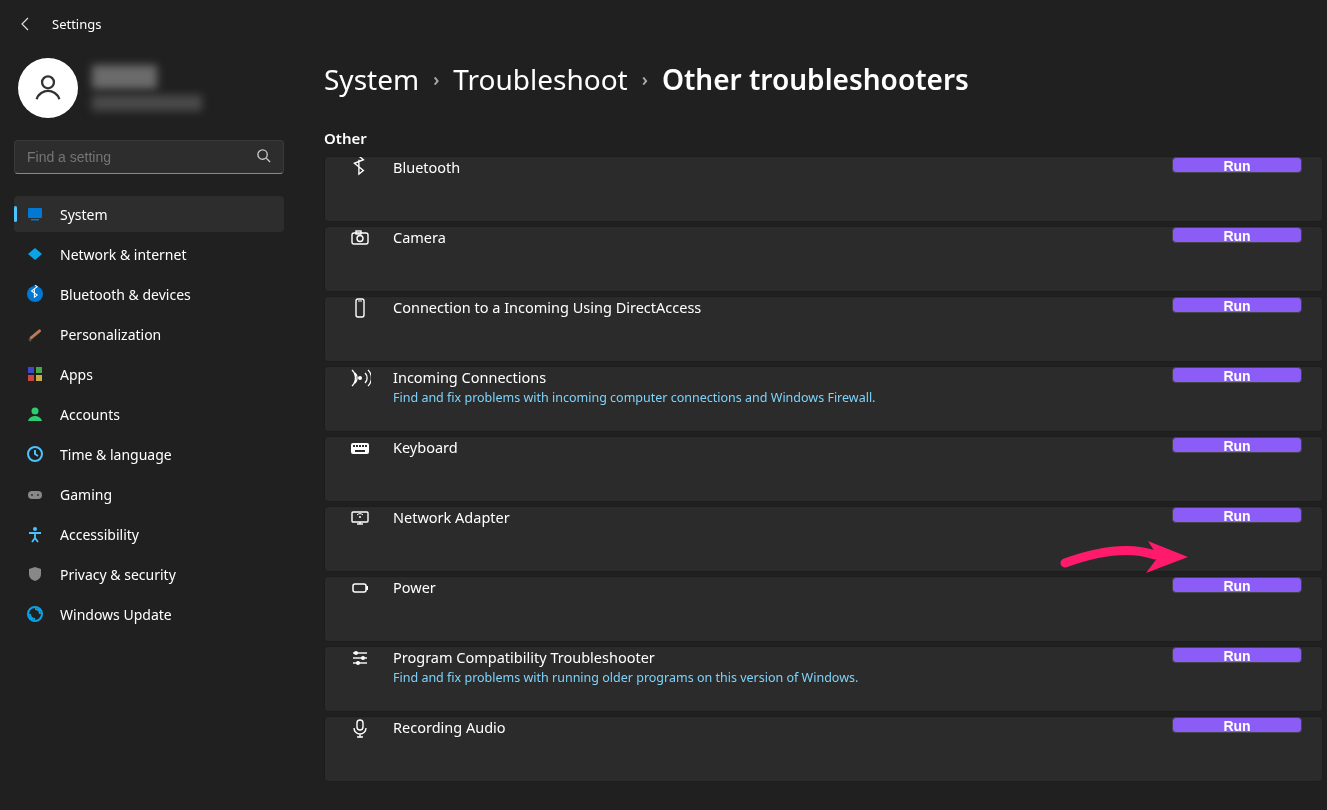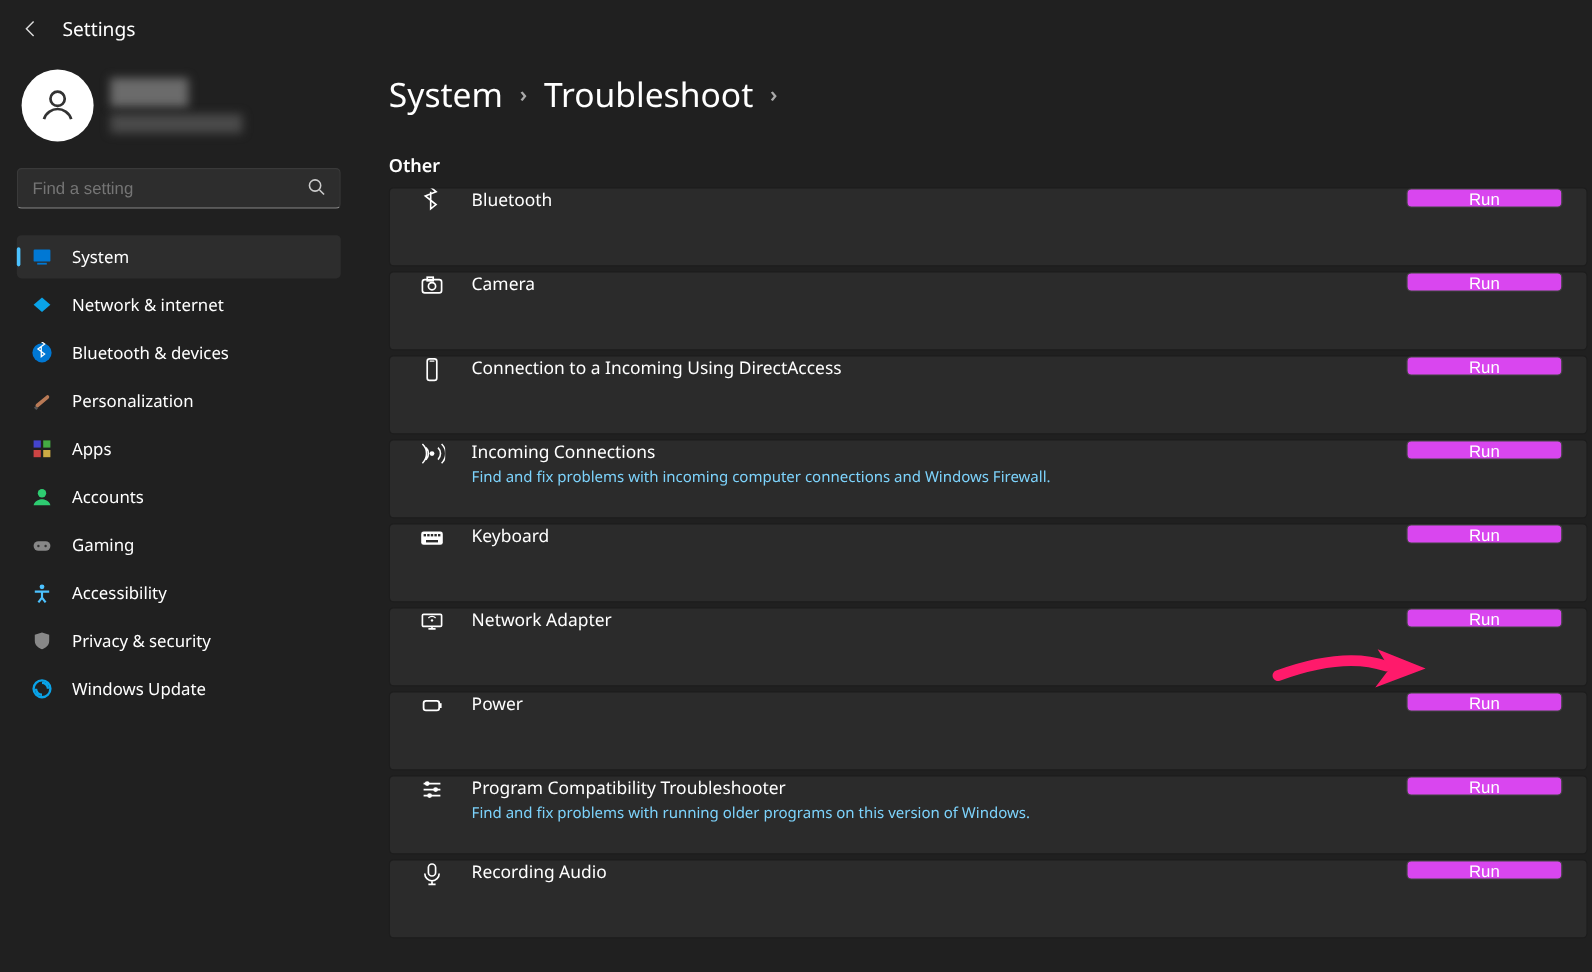--- a/index.html
+++ b/index.html
@@ -12,21 +12,21 @@
     position: relative;
   }
   .titlebar {
     height: 48px;
     display: flex;
     align-items: center;
     padding-left: 18px;
     gap: 18px;
   }
   .back-arrow { width: 16px; height: 16px; display:flex; align-items:center; justify-content:center; color:#ddd; }
-  .app-title { font-size: 16px; color:#fff; font-weight:400; }
+  .app-title { font-size: 13px; color:#fff; font-weight:400; }
 
   .sidebar {
     position:absolute; left:0; top:48px; width:300px; bottom:0;
     padding-left: 14px;
   }
   .profile { display:flex; align-items:center; gap:14px; margin:10px 10px 22px 4px; }
   .avatar {
     width:60px; height:60px; border-radius:50%; background:#fff;
     display:flex; align-items:center; justify-content:center; color:#444;
   }
@@ -76,22 +76,23 @@
     background:#2b2b2b; border:1px solid #1d1d1d; border-radius:4px;
     min-height:66px; display:flex; align-items:flex-start;
     padding:0 20px 0 24px;
   }
   .row-icon { width:22px; display:flex; justify-content:center; color:#fff; }
   .row-text { margin-left:22px; display:flex; flex-direction:column; }
   .row-title { font-size:14.5px; }
   .row-desc { font-size:12.5px; color:#7dd3fc; margin-top:2px; }
   .run-btn {
     margin-left:auto; width:130px; height:16px; border-radius:4px;
-    background:#d946ef; border:1px solid #444; color:#fff; font-size:14px;
+    background:#8b5cf6; border:1px solid #444; color:#fff; font-size:14px;
     cursor:pointer;
+    font-weight:bold;
   }
 
   .annot-arrow { position:absolute; top:533px; left:1060px; pointer-events:none; }
 </style>
 </head>
 <body>
 
 <div class="titlebar">
   <div class="back-arrow">
     <svg width="16" height="16" viewBox="0 0 16 16">
@@ -177,20 +178,29 @@
           <svg width="18" height="18" viewBox="0 0 18 18">
             <circle cx="9" cy="6" r="3.5" fill="#2ecc71"></circle>
             <path d="M2 16c1-4 5-5 7-5s6 1 7 5" fill="#2ecc71"></path>
           </svg>
         </span>
     <span>Accounts</span>
       </div>
       <div class="nav-item">
         <span class="nav-icon">
           <svg width="18" height="18" viewBox="0 0 18 18">
+            <circle cx="9" cy="9" r="7" fill="none" stroke="#4cc2ff" stroke-width="2"></circle>
+            <path d="M9 5v4l3 2" stroke="#4cc2ff" stroke-width="2" fill="none"></path>
+          </svg>
+        </span>
+    <span>Time &amp; language</span>
+      </div>
+      <div class="nav-item">
+        <span class="nav-icon">
+          <svg width="18" height="18" viewBox="0 0 18 18">
             <rect x="2" y="6" width="14" height="8" rx="4" fill="#888"></rect>
             <circle cx="6" cy="10" r="1" fill="#333"></circle>
             <circle cx="12" cy="10" r="1" fill="#333"></circle>
           </svg>
         </span>
     <span>Gaming</span>
       </div>
       <div class="nav-item">
         <span class="nav-icon">
           <svg width="18" height="18" viewBox="0 0 18 18">
@@ -220,20 +230,21 @@
       </div>
     </div>
 </div>
 
 <div class="main">
   <div class="breadcrumbs">
     <span class="crumb">System</span>
     <span class="chev">›</span>
     <span class="crumb">Troubleshoot</span>
     <span class="chev">›</span>
+    <span class="crumb current">Other troubleshooters</span>
   </div>
 
   <div class="section-label">Other</div>
 
   <div class="rows" id="rows">
       <div class="row">
     <span class="row-icon">
           <svg width="22" height="22" viewBox="0 0 22 22">
             <path d="M11 3v16l5-4L6 7l10-4-5-4" transform="scale(0.9)" stroke="#fff" stroke-width="1.5" fill="none"></path>
           </svg>

